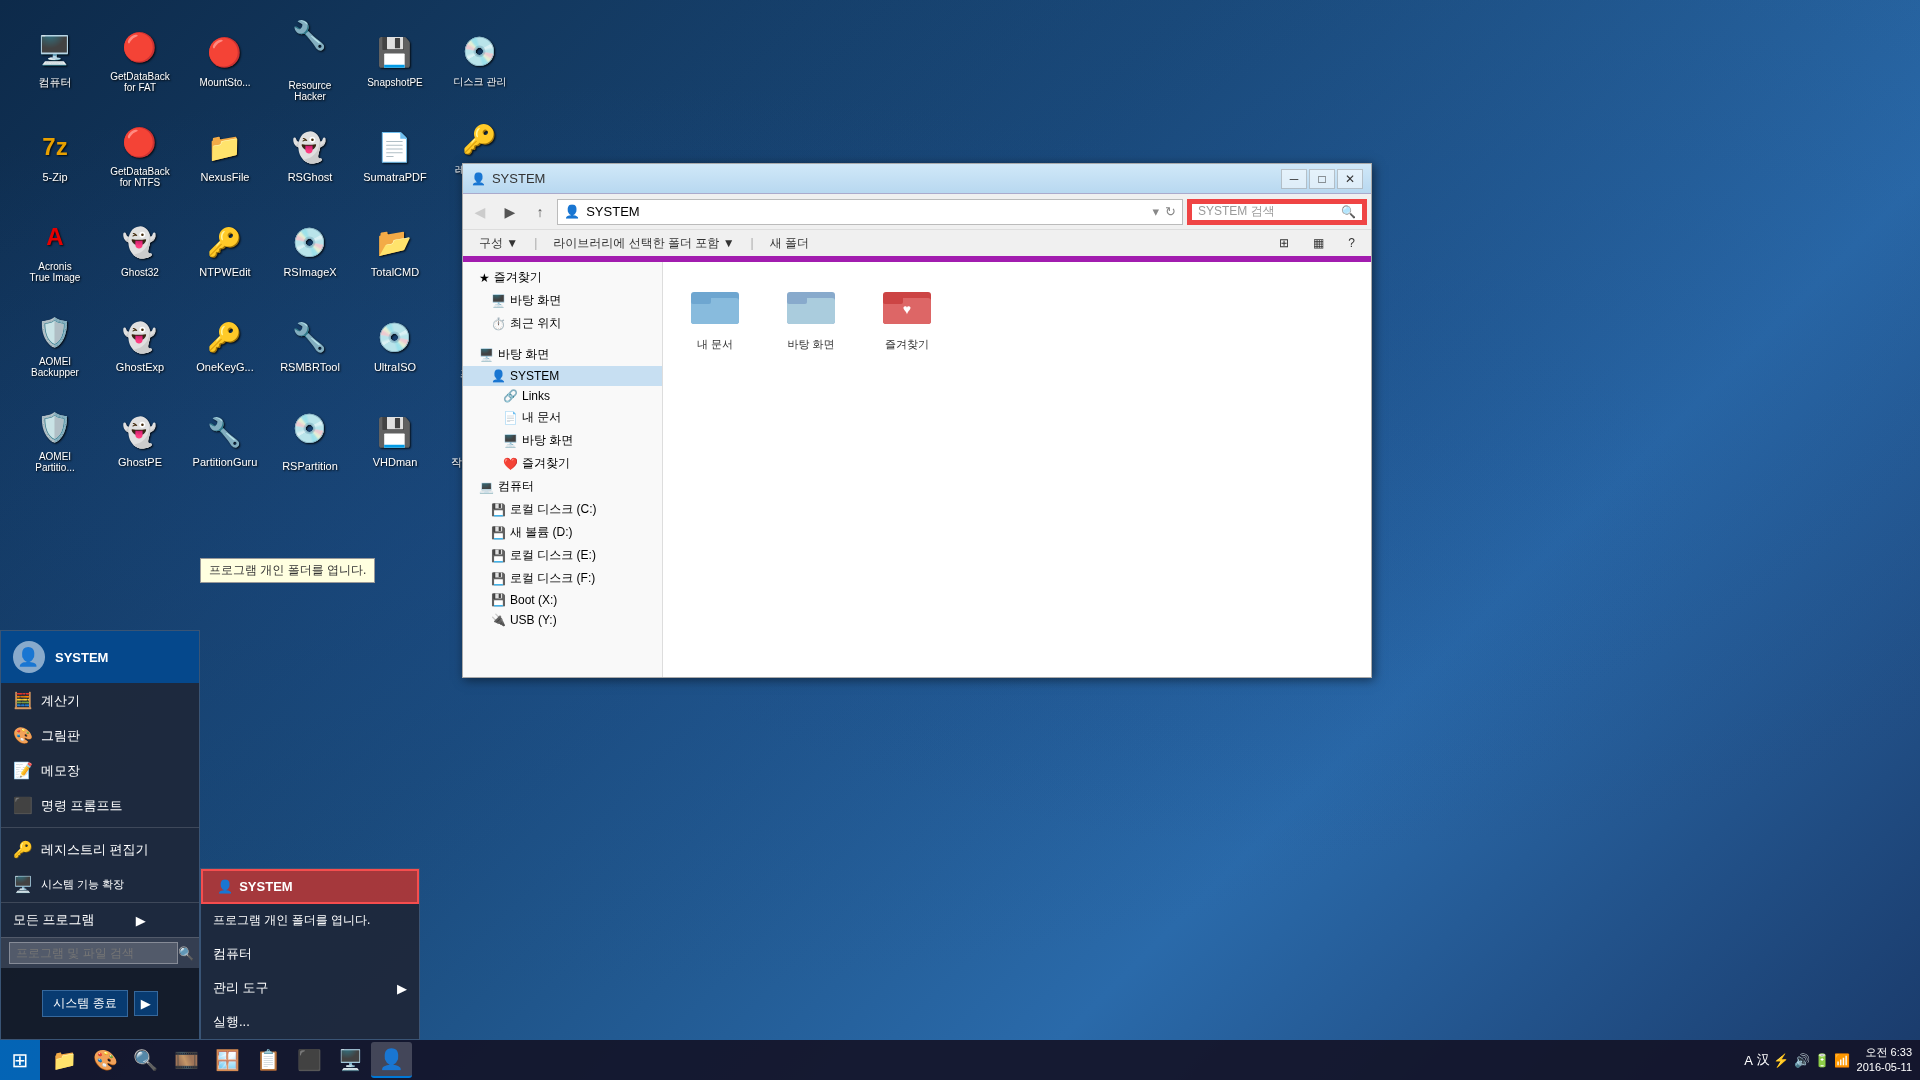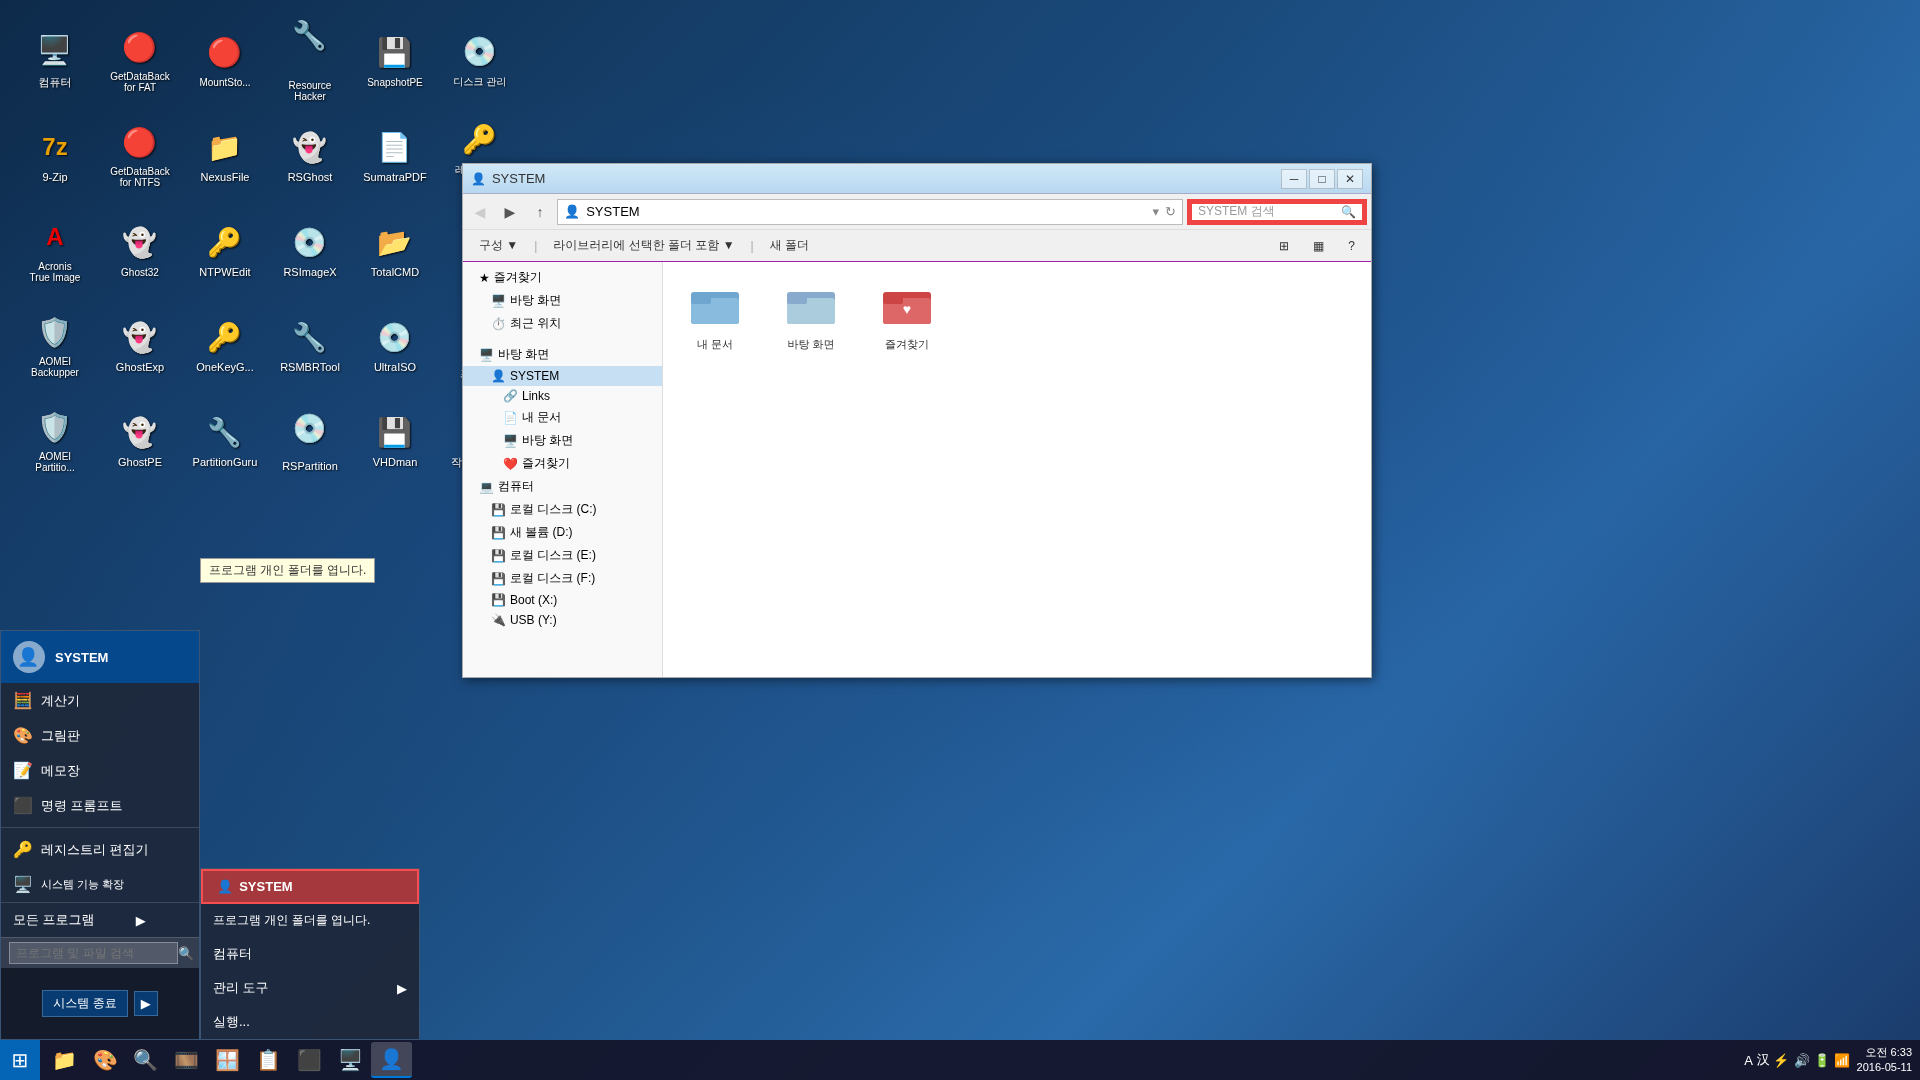--- a/index.html
+++ b/index.html
@@ -355,21 +355,21 @@
       color: #333;
     }
 
     
     .explorer-cmdbar {
       height: 32px;
       background: #f0f0f0;
       display: flex;
       align-items: center;
       padding: 0 8px;
-      border-bottom: 1px solid #a21caf;
+      border-bottom: 6px solid #a21caf;
       gap: 8px;
       font-size: 12px;
       color: #333;
     }
 
     .cmd-btn {
       padding: 3px 8px;
       cursor: pointer;
       color: #333;
       font-size: 12px;
@@ -544,21 +544,21 @@
       <div class="icon-img">💾</div>
       <div style="font-size:10px;color:white;text-shadow:1px 1px 2px #000;text-align:center;">SnapshotPE</div>
     </div>
     <div class="desktop-icon">
       <div class="icon-img">💿</div>
       <div style="font-size:10px;color:white;text-shadow:1px 1px 2px #000;text-align:center;">디스크 관리</div>
     </div>
 
     <div class="desktop-icon">
       <div class="icon-img" style="font-size:24px;font-weight:bold;color:#e8a000;">7z</div>
-      <div style="font-size:11px;color:white;text-shadow:1px 1px 2px #000;">9-Zip</div>
+      <div style="font-size:11px;color:white;text-shadow:1px 1px 2px #000;">5-Zip</div>
     </div>
     <div class="desktop-icon">
       <div class="icon-img" style="color:#ff6b6b;">🔴</div>
       <div style="font-size:10px;color:white;text-shadow:1px 1px 2px #000;text-align:center;">GetDataBack<br>for NTFS</div>
     </div>
     <div class="desktop-icon">
       <div class="icon-img">📁</div>
       <div style="font-size:11px;color:white;text-shadow:1px 1px 2px #000;">NexusFile</div>
     </div>
     <div class="desktop-icon">

